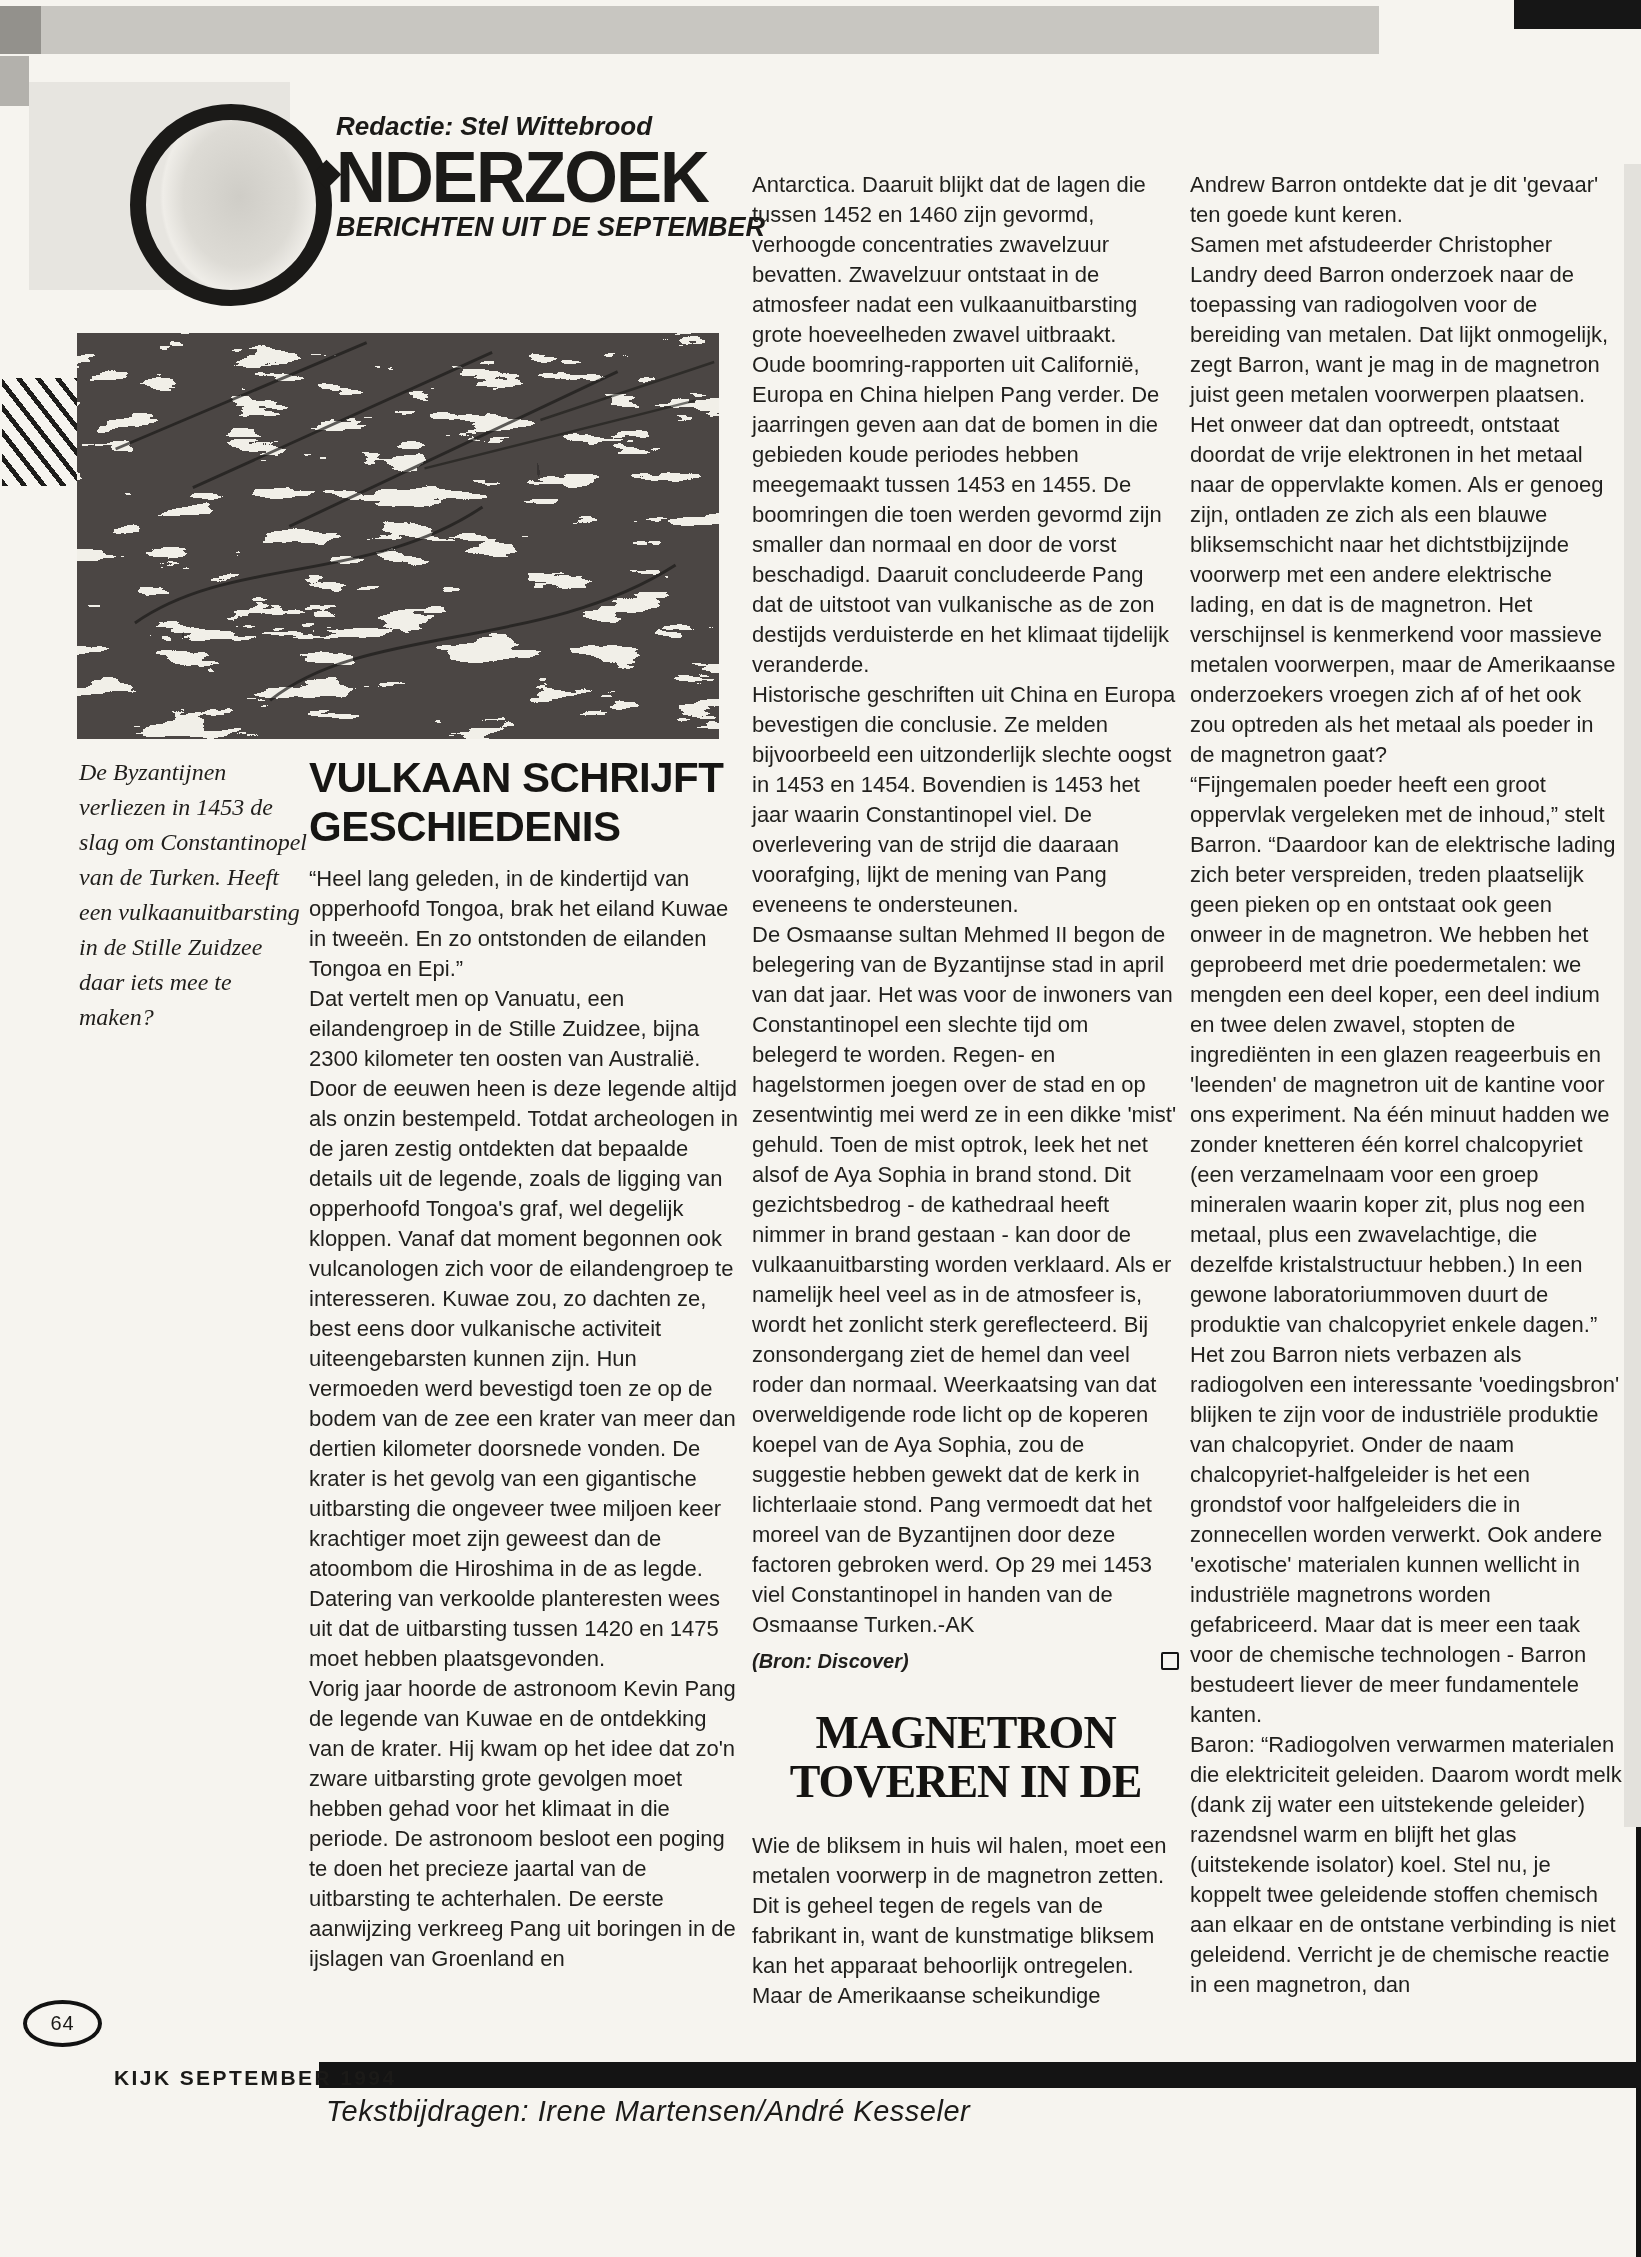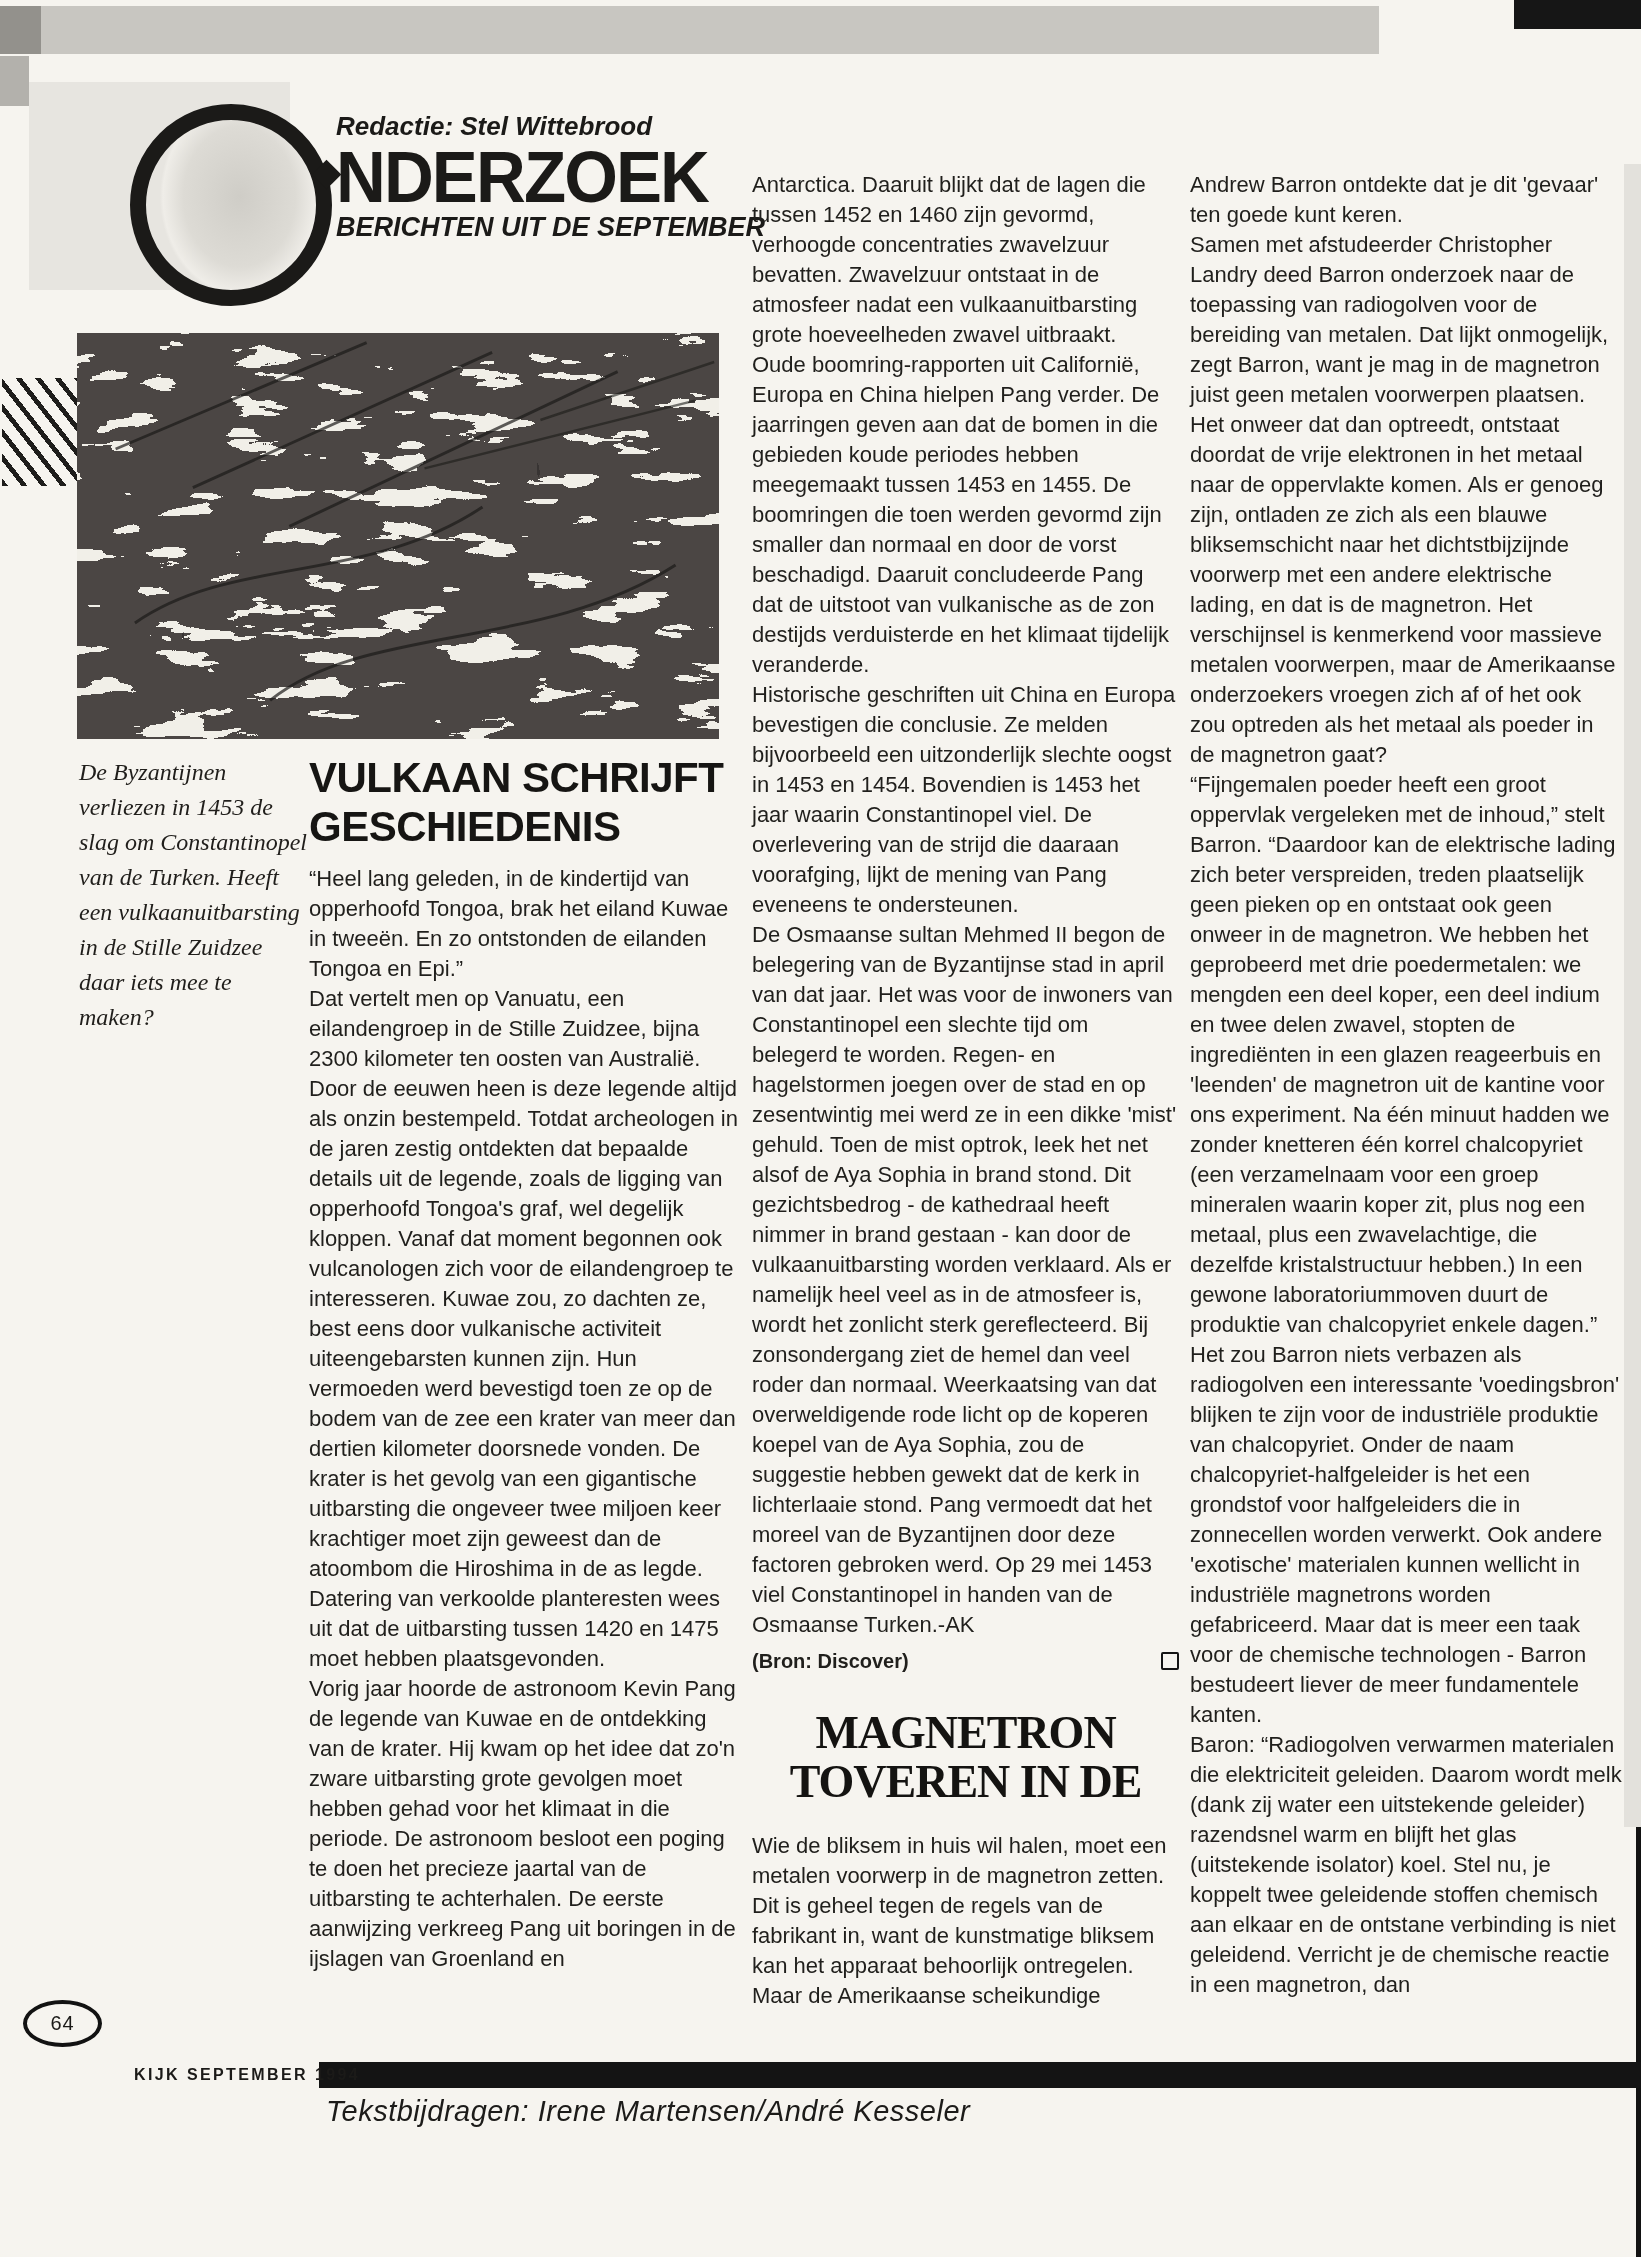--- a/index.html
+++ b/index.html
@@ -36,32 +36,32 @@
 
   
   .col{position:absolute;font-size:22px;line-height:30px;color:#201f1c;}
   .col p{margin:0;}
   .col1{left:309px;top:753px;width:432px;}
   .col2{left:752px;top:170px;width:427px;}
   .col3{left:1190px;top:170px;width:432px;}
   .article-title{font-size:42px;font-weight:800;line-height:1.12;letter-spacing:-0.5px;color:#161513;margin:0 0 17.4px 0;transform:scaleY(1.03);transform-origin:left top;}
 
   .bron-row{display:flex;justify-content:space-between;align-items:center;margin-top:5.8px;}
-  .bron-note{font-size:20px;font-weight:700;}
+  .bron-note{font-style:italic;font-size:20px;font-weight:700;}
   .end-square{width:14.5px;height:14.5px;border:2.9px solid #141414;border-radius:1.9px;background:transparent;}
 
   .art2-heading{font-family:"Liberation Serif",serif;font-weight:700;font-size:46px;line-height:1.06;text-align:center;
     letter-spacing:-1px;margin:33px 0 25px 0;color:#141311;}
   .art2-heading span{display:block;}
 
   
   .footer-bar{position:absolute;left:319px;top:2062px;width:1323px;height:26px;background:#141414;}
   .page-badge{position:absolute;left:23px;top:2000px;width:71px;height:39px;border:4.8px solid #121212;border-radius:50%;
     display:flex;align-items:center;justify-content:center;font-weight:400;font-size:20px;letter-spacing:1px;background:#f6f4ef;}
-  .footer-mag{position:absolute;left:114px;top:2066px;font-weight:800;font-size:16px;letter-spacing:2.4px;margin-left:20px;}
+  .footer-mag{position:absolute;left:114px;top:2066px;font-weight:800;font-size:21px;letter-spacing:2.4px;}
   .credits{position:absolute;left:326px;top:2095px;font-style:italic;font-size:29px;letter-spacing:0.5px;color:#1c1b19;}
 </style>
 </head>
 <body>
 
 <div class="page">
 
   <div class="scan-band-top"></div>
   <div class="scan-band-cap"></div>
   <div class="scan-mark-topright"></div>

